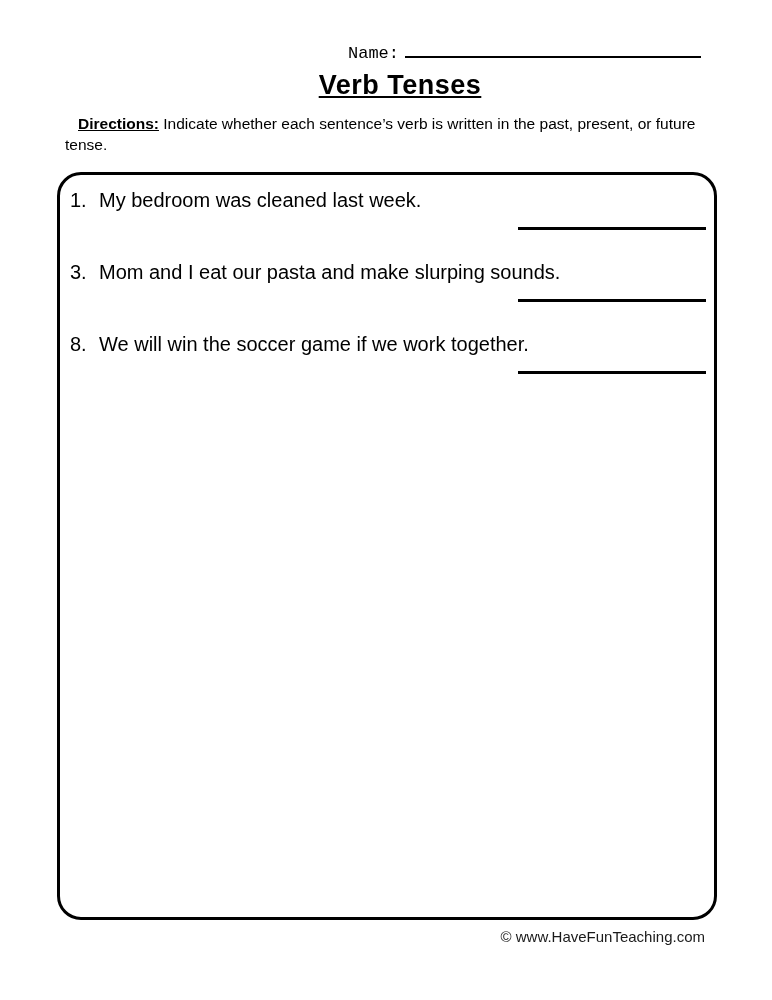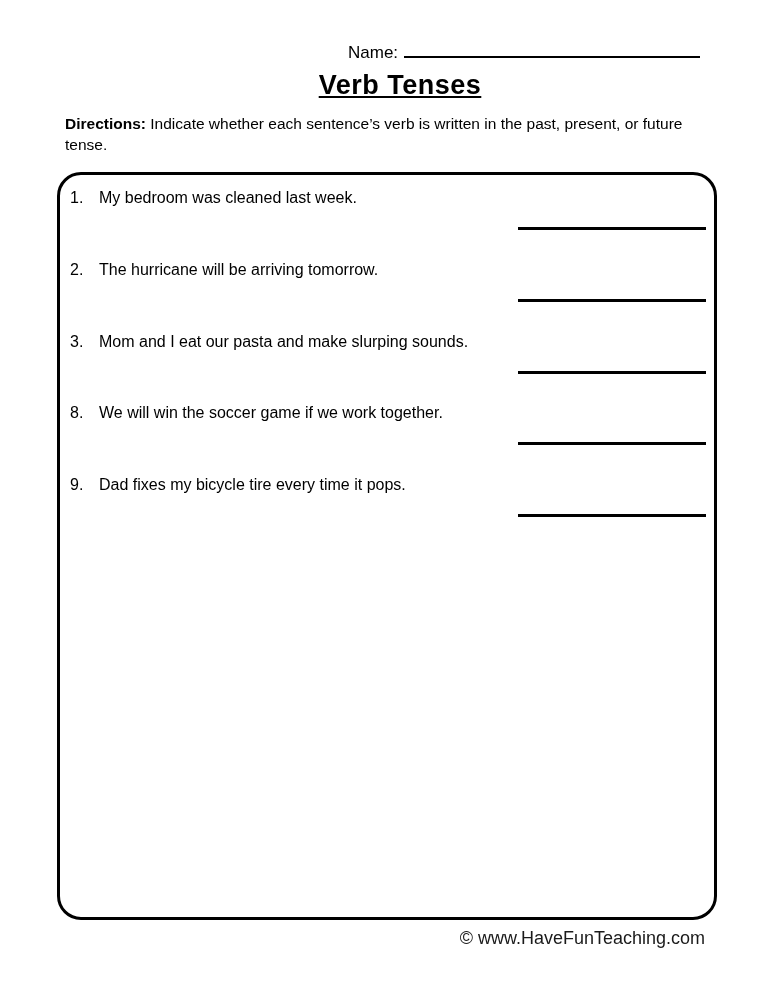--- a/index.html
+++ b/index.html
@@ -11,20 +11,21 @@
     font-family: "Liberation Sans", sans-serif;
     position: relative;
     overflow: hidden;
   }
 
   
   .name-row {
     position: absolute;
     top: 40px; left: 348px;
     font-size: 17px;
+    font-family: Liberation Mono, monospace;
   }
   .name-label { vertical-align: baseline; }
   .name-blank {
     display: inline-block;
     width: 296px; height: 18px;
     border-bottom: 2px solid #000;
     margin-left: 6px;
   }
 
   
@@ -42,57 +43,59 @@
   
   .directions {
     position: absolute;
     top: 113px; left: 65px;
     width: 632px;
     font-size: 15.5px;
     line-height: 21px;
   }
   .directions-label {
     font-weight: bold;
+    text-decoration: underline;
+    margin-left: 13px;
   }
 
   
   .worksheet-box {
     position: absolute;
     top: 172px; left: 57px;
     width: 660px; height: 748px;
     border: 3px solid #000;
     border-radius: 24px;
     padding: 14px 0 0 10px;
   }
 
   .item {
     position: relative;
     height: 71.8px;
-    font-size: 16px;
+    font-size: 20px;
   }
   .num {
     display: inline-block;
     min-width: 22px;
     margin-right: 7px;
   }
   .answer-line {
     position: absolute;
     left: 448px; top: 38px;
     width: 188px; height: 0;
     border-bottom: 3px solid #000;
   }
 
   
   .footer {
     position: absolute;
     top: 928px;
     left: 0;
     width: 705px;
     text-align: right;
-    font-size: 18px;
+    font-size: 15px;
     color: #1a1a1a;
   }
 </style>
 </head>
 <body>
 
 <div class="name-row">
   <span class="name-label">Name:</span><span class="name-blank"></span>
 </div>
 
@@ -101,39 +104,31 @@
 <div class="directions">
   <span class="directions-label">Directions:</span><span> Indicate whether each sentence’s verb is written in the past, present, or future tense.</span>
 </div>
 
 <div class="worksheet-box">
   <div class="item">
     <span class="num">1.</span><span class="sentence">My bedroom was cleaned last week.</span>
     <div class="answer-line"></div>
   </div>
 
-  <div class="item">
-    <span class="num">2.</span><span class="sentence">The hurricane will be arriving tomorrow.</span>
-    <div class="answer-line"></div>
-  </div>
 
   <div class="item">
     <span class="num">3.</span><span class="sentence">Mom and I eat our pasta and make slurping sounds.</span>
     <div class="answer-line"></div>
   </div>
 
 
 
 
 
   <div class="item">
     <span class="num">8.</span><span class="sentence">We will win the soccer game if we work together.</span>
     <div class="answer-line"></div>
   </div>
 
-  <div class="item">
-    <span class="num">9.</span><span class="sentence">Dad fixes my bicycle tire every time it pops.</span>
-    <div class="answer-line"></div>
-  </div>
 
 </div>
 
 <div class="footer">© www.HaveFunTeaching.com</div>
 
 </body></html>

